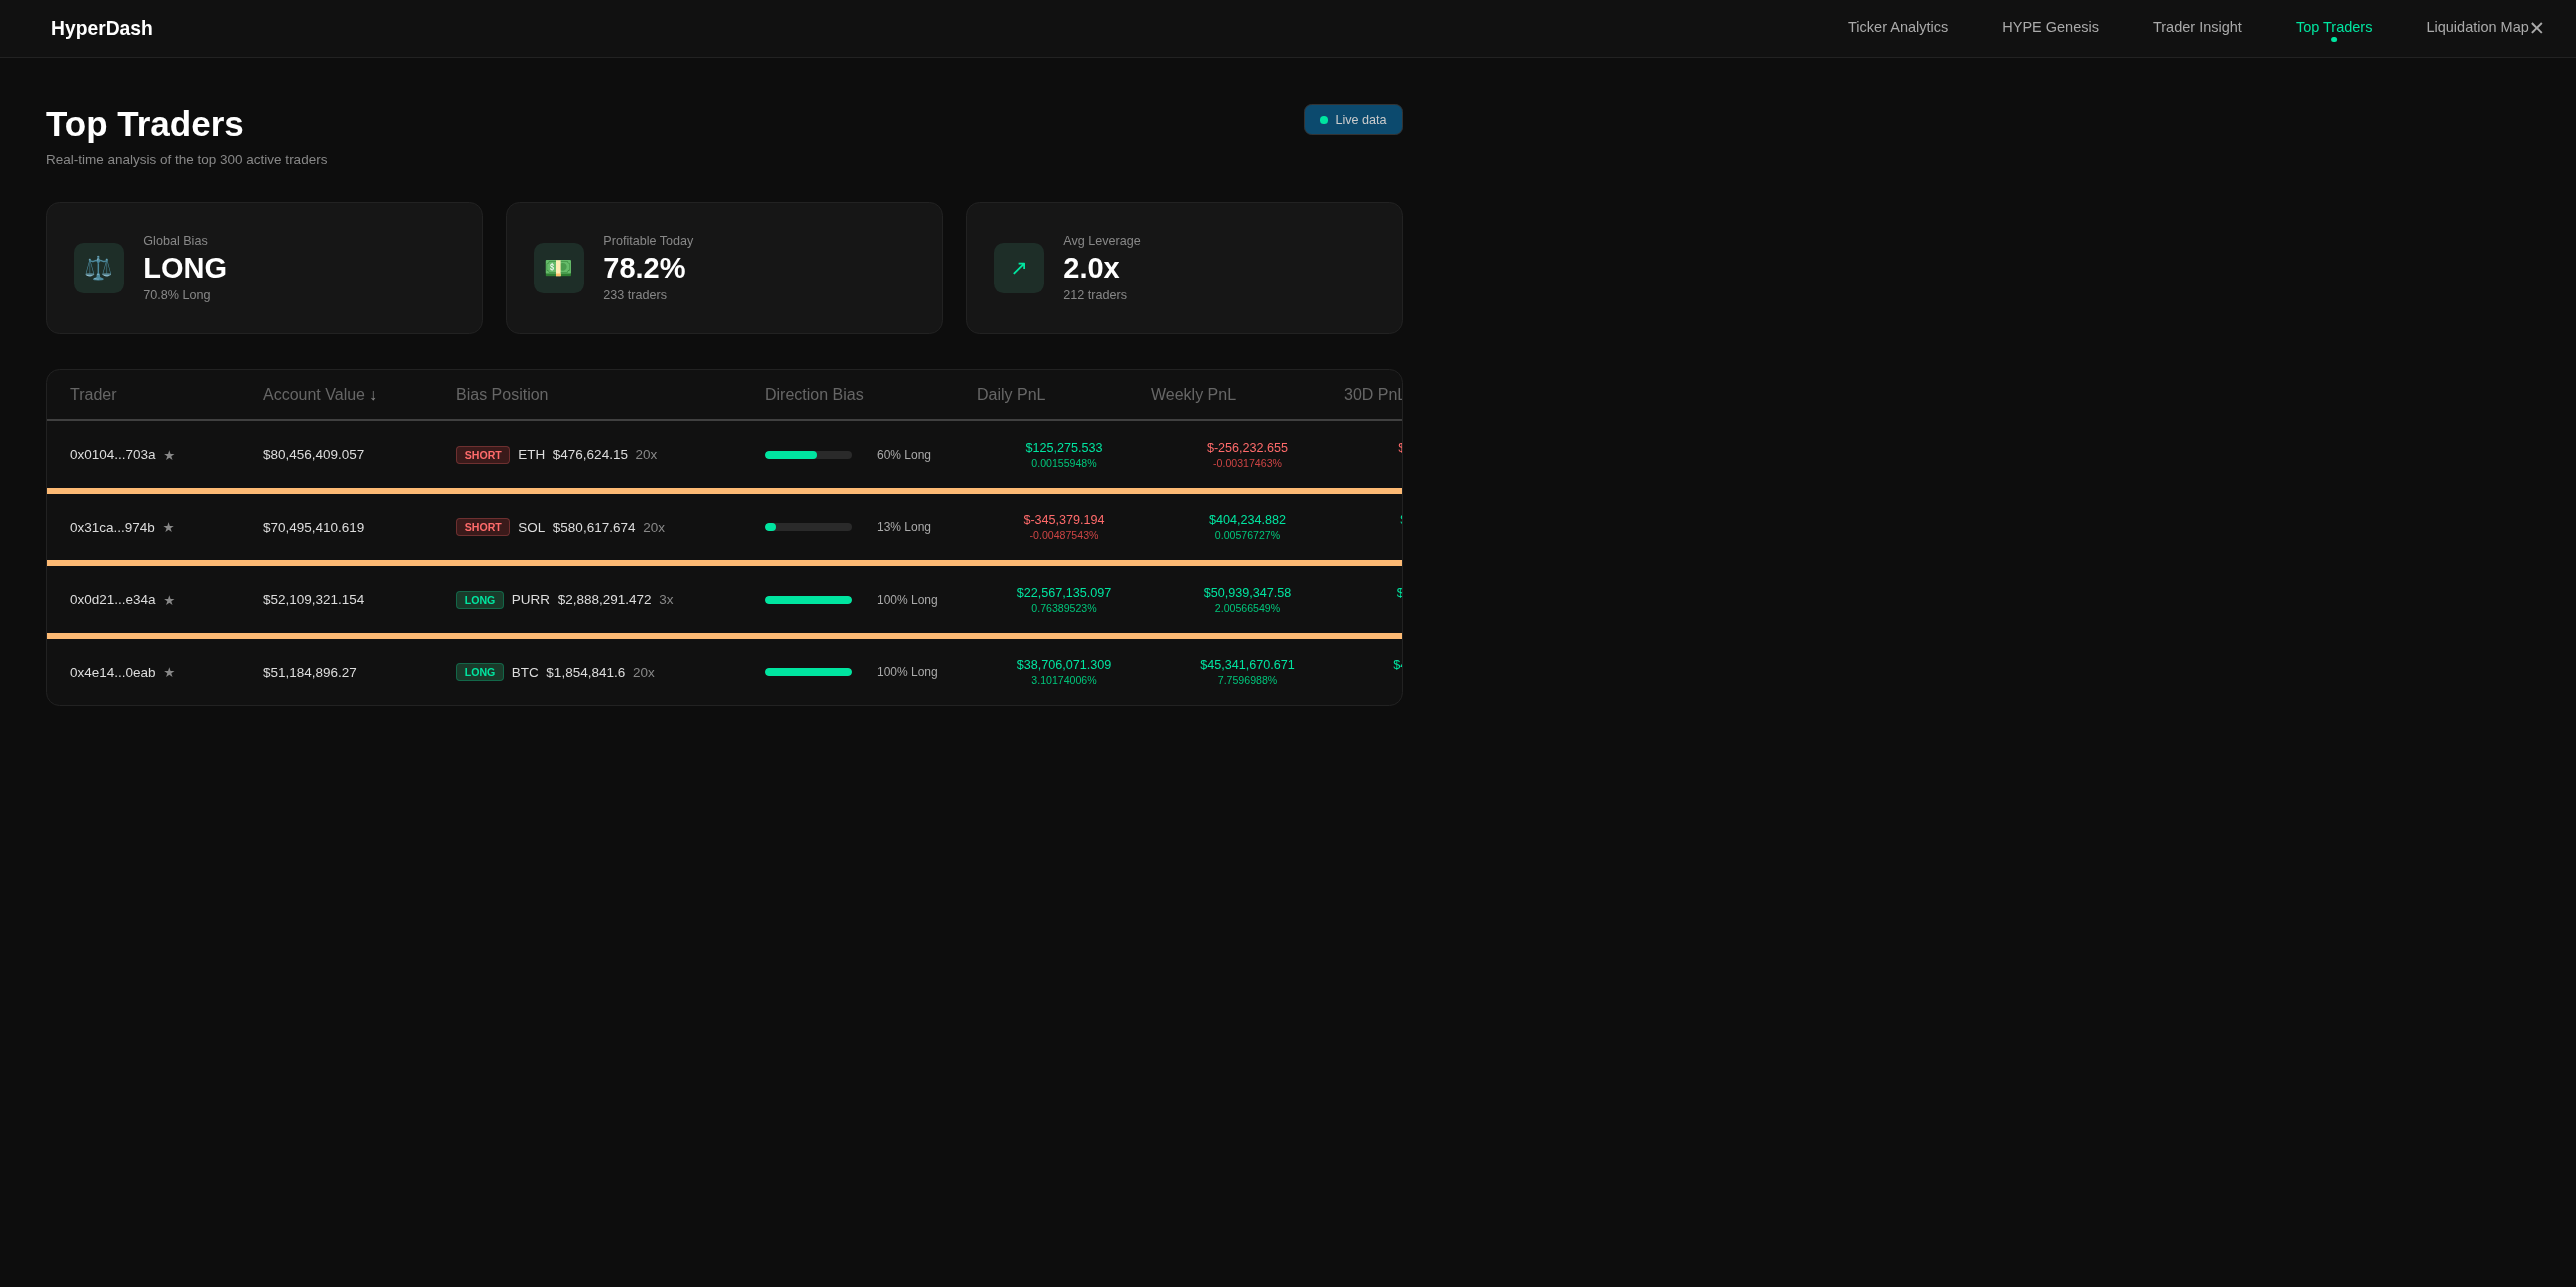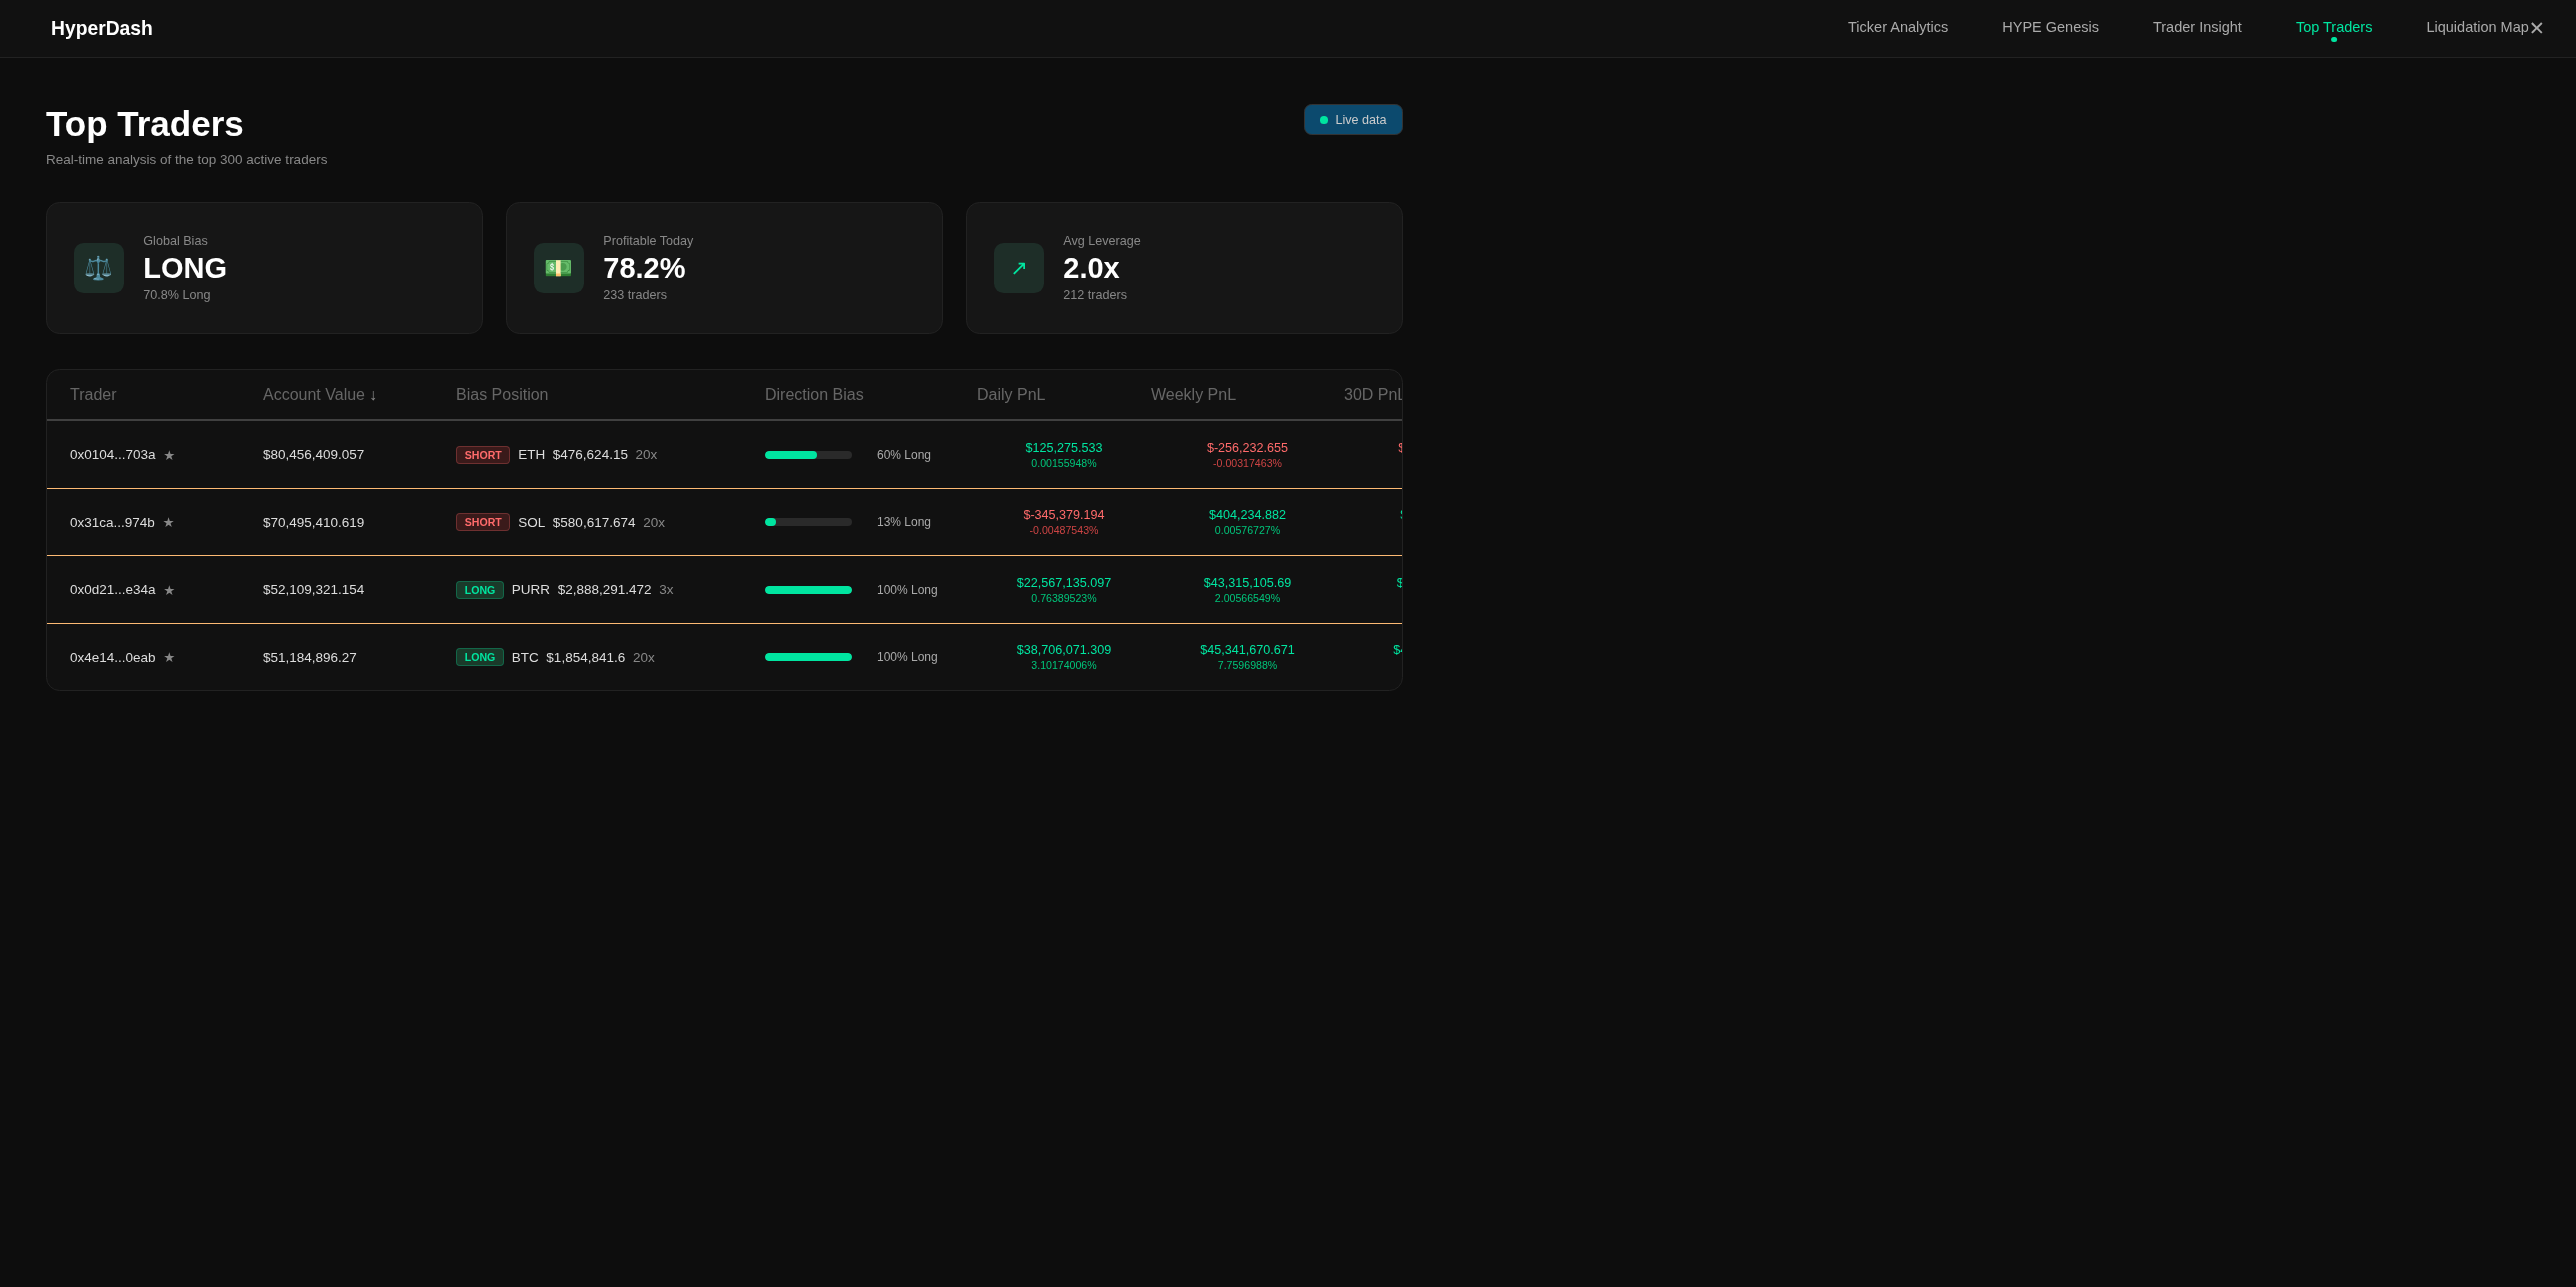--- a/index.html
+++ b/index.html
@@ -170,21 +170,21 @@
       display: flex;
       align-items: center;
       gap: 3.9px;
     }
     .sort-icon { color: #888; }
 
     .table-row {
       display: grid;
       grid-template-columns: 193px 193px 309px 212px 174px 193px 193px;
       padding: 19.3px 23px;
-      border-bottom: 1px solid #fdba74;
+      border-bottom: 6px solid #fdba74;
       align-items: center;
     }
     .table-row:last-child { border-bottom: none; }
 
     .trader-addr {
       display: flex;
       align-items: center;
       gap: 7.7px;
       font-size: 13.5px;
       color: #ddd;
@@ -422,21 +422,21 @@
         <div class="bias-bar-bg">
           <div class="bias-bar-fill" style="width:100%"></div>
         </div>
         <span>100% Long</span>
       </div>
       <div class="pnl-col">
         <span class="pnl-positive">$22,567,135.097</span>
         <span class="pnl-sub pnl-sub-positive">0.76389523%</span>
       </div>
       <div class="pnl-col">
-        <span class="pnl-positive">$43,315,105.69</span>
+        <span class="pnl-positive">$50,939,347.58</span>
         <span class="pnl-sub pnl-sub-positive">2.00566549%</span>
       </div>
       <div class="pnl-col">
         <span class="pnl-positive">$30,037,993.89</span>
         <span class="pnl-sub pnl-sub-positive">1.20153073%</span>
       </div>
     </div>
         <div class="table-row">
       <div class="trader-addr">
         <span>0x4e14...0eab</span>

